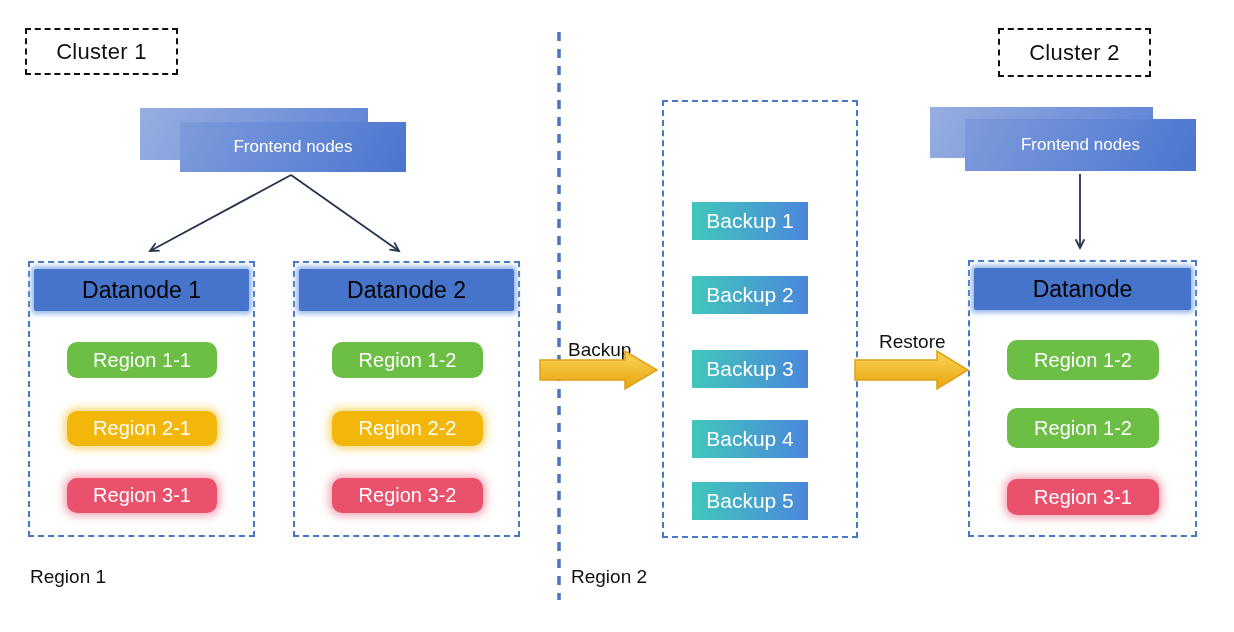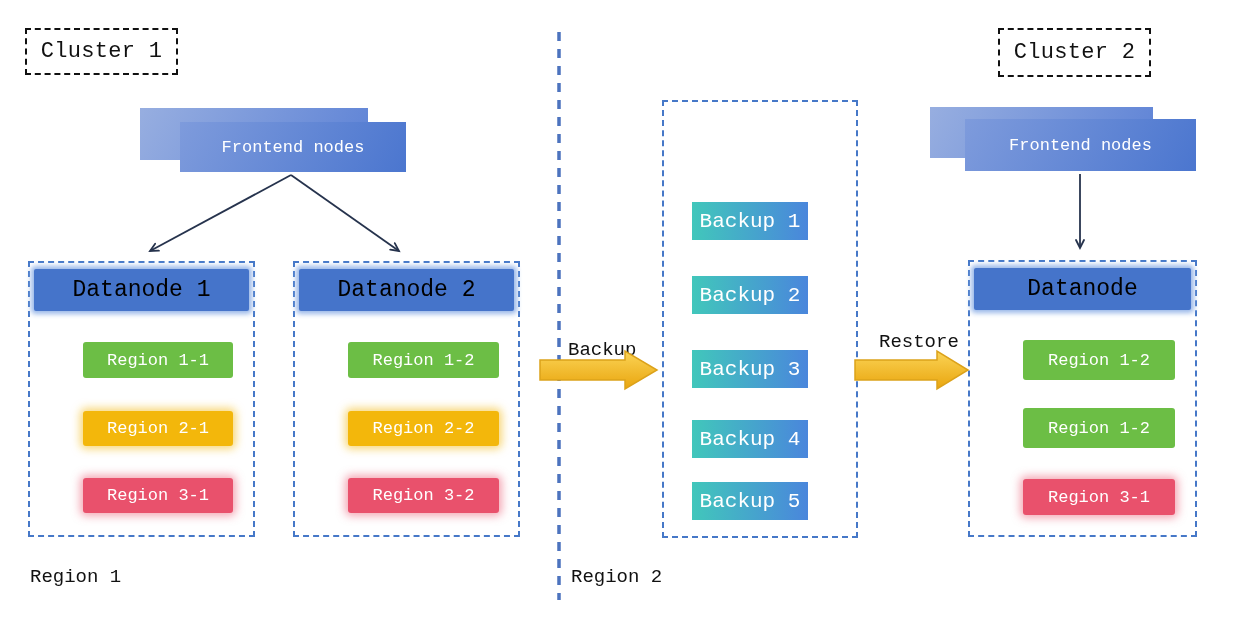--- a/index.html
+++ b/index.html
@@ -1,28 +1,28 @@
 <!DOCTYPE html>
 <html style="--dash_blue: #4678C8; --divider_blue: #4C73BE; --header_blue: #4574CA; --green: #6CBE45; --yellow: #F3B70B; --red: #E9516C; --backup_teal: #41C7BB; --backup_blue: #4A86DC; --frontend_back_light: #97AEE0; --frontend_back_dark: #5E83D6; --frontend_front_light: #7E9BDC; --frontend_front_dark: #4B76CF; --arrow_yellow_light: #FBD456; --arrow_yellow_dark: #E9A50E; --arrow_yellow_stroke: #DCA21A; --thin_arrow: #26334D;"><head>
 <meta charset="utf-8">
 <title>Diagram</title>
 <style>
   html,body{margin:0;padding:0;background:#ffffff;font-family:"Liberation Sans",sans-serif;}
-  .canvas{position:relative;width:1234px;height:632px;background:#ffffff;overflow:hidden;font-family:Liberation Mono, monospace;}
+  .canvas{position:relative;width:1234px;height:632px;background:#ffffff;overflow:hidden;}
   .abs{position:absolute;box-sizing:border-box;}
   .flex-c{display:flex;align-items:center;justify-content:center;}
   .cluster-tag{border:2.5px dashed #111111;font-size:22px;color:#111111;background:#ffffff;letter-spacing:.3px;}
   .fe-back{background:linear-gradient(118deg,var(--frontend_back_light,#97AEE0) 0%,var(--frontend_back_dark,#5E83D6) 100%);z-index:1;}
   .fe-front{background:linear-gradient(118deg,var(--frontend_front_light,#7E9BDC) 0%,var(--frontend_front_dark,#4B76CF) 100%);
             color:#ffffff;font-size:17px;z-index:2;}
   .dn-box{border:2.5px dashed var(--dash_blue,#4678C8);z-index:3;background:transparent;}
   .dn-header{position:absolute;left:4px;right:4px;top:6px;height:42px;border-radius:2px;
              background:var(--header_blue,#4574CA);color:#000000;font-size:23px;
              box-shadow:0 0 5px 2.5px rgba(148,180,232,.95);}
-  .pill{position:absolute;color:#ffffff;font-size:17px;border-radius:3px;margin-left:16px;}
+  .pill{position:absolute;color:#ffffff;font-size:20px;border-radius:10px;}
   .pill.green{background:var(--green,#6CBE45);}
   .pill.yellow{background:var(--yellow,#F3B70B);box-shadow:0 0 8px 3px rgba(243,183,11,.55);}
   .pill.red{background:var(--red,#E9516C);box-shadow:0 0 8px 3px rgba(233,81,108,.5);}
   .bs-box{border:2.5px dashed var(--dash_blue,#4678C8);z-index:3;}
   .bs-title{margin:8px auto 0 auto;width:130px;font-size:22px;color:#111111;text-align:center;line-height:1.3;}
   .backup-pill{position:absolute;left:28px;width:116px;height:38px;color:#ffffff;font-size:21px;
                background:linear-gradient(90deg,var(--backup_teal,#41C7BB),var(--backup_blue,#4A86DC));}
   .small-label{font-size:19px;color:#111111;white-space:nowrap;}
   svg.overlay{position:absolute;left:0;top:0;z-index:4;pointer-events:none;}
 </style>

